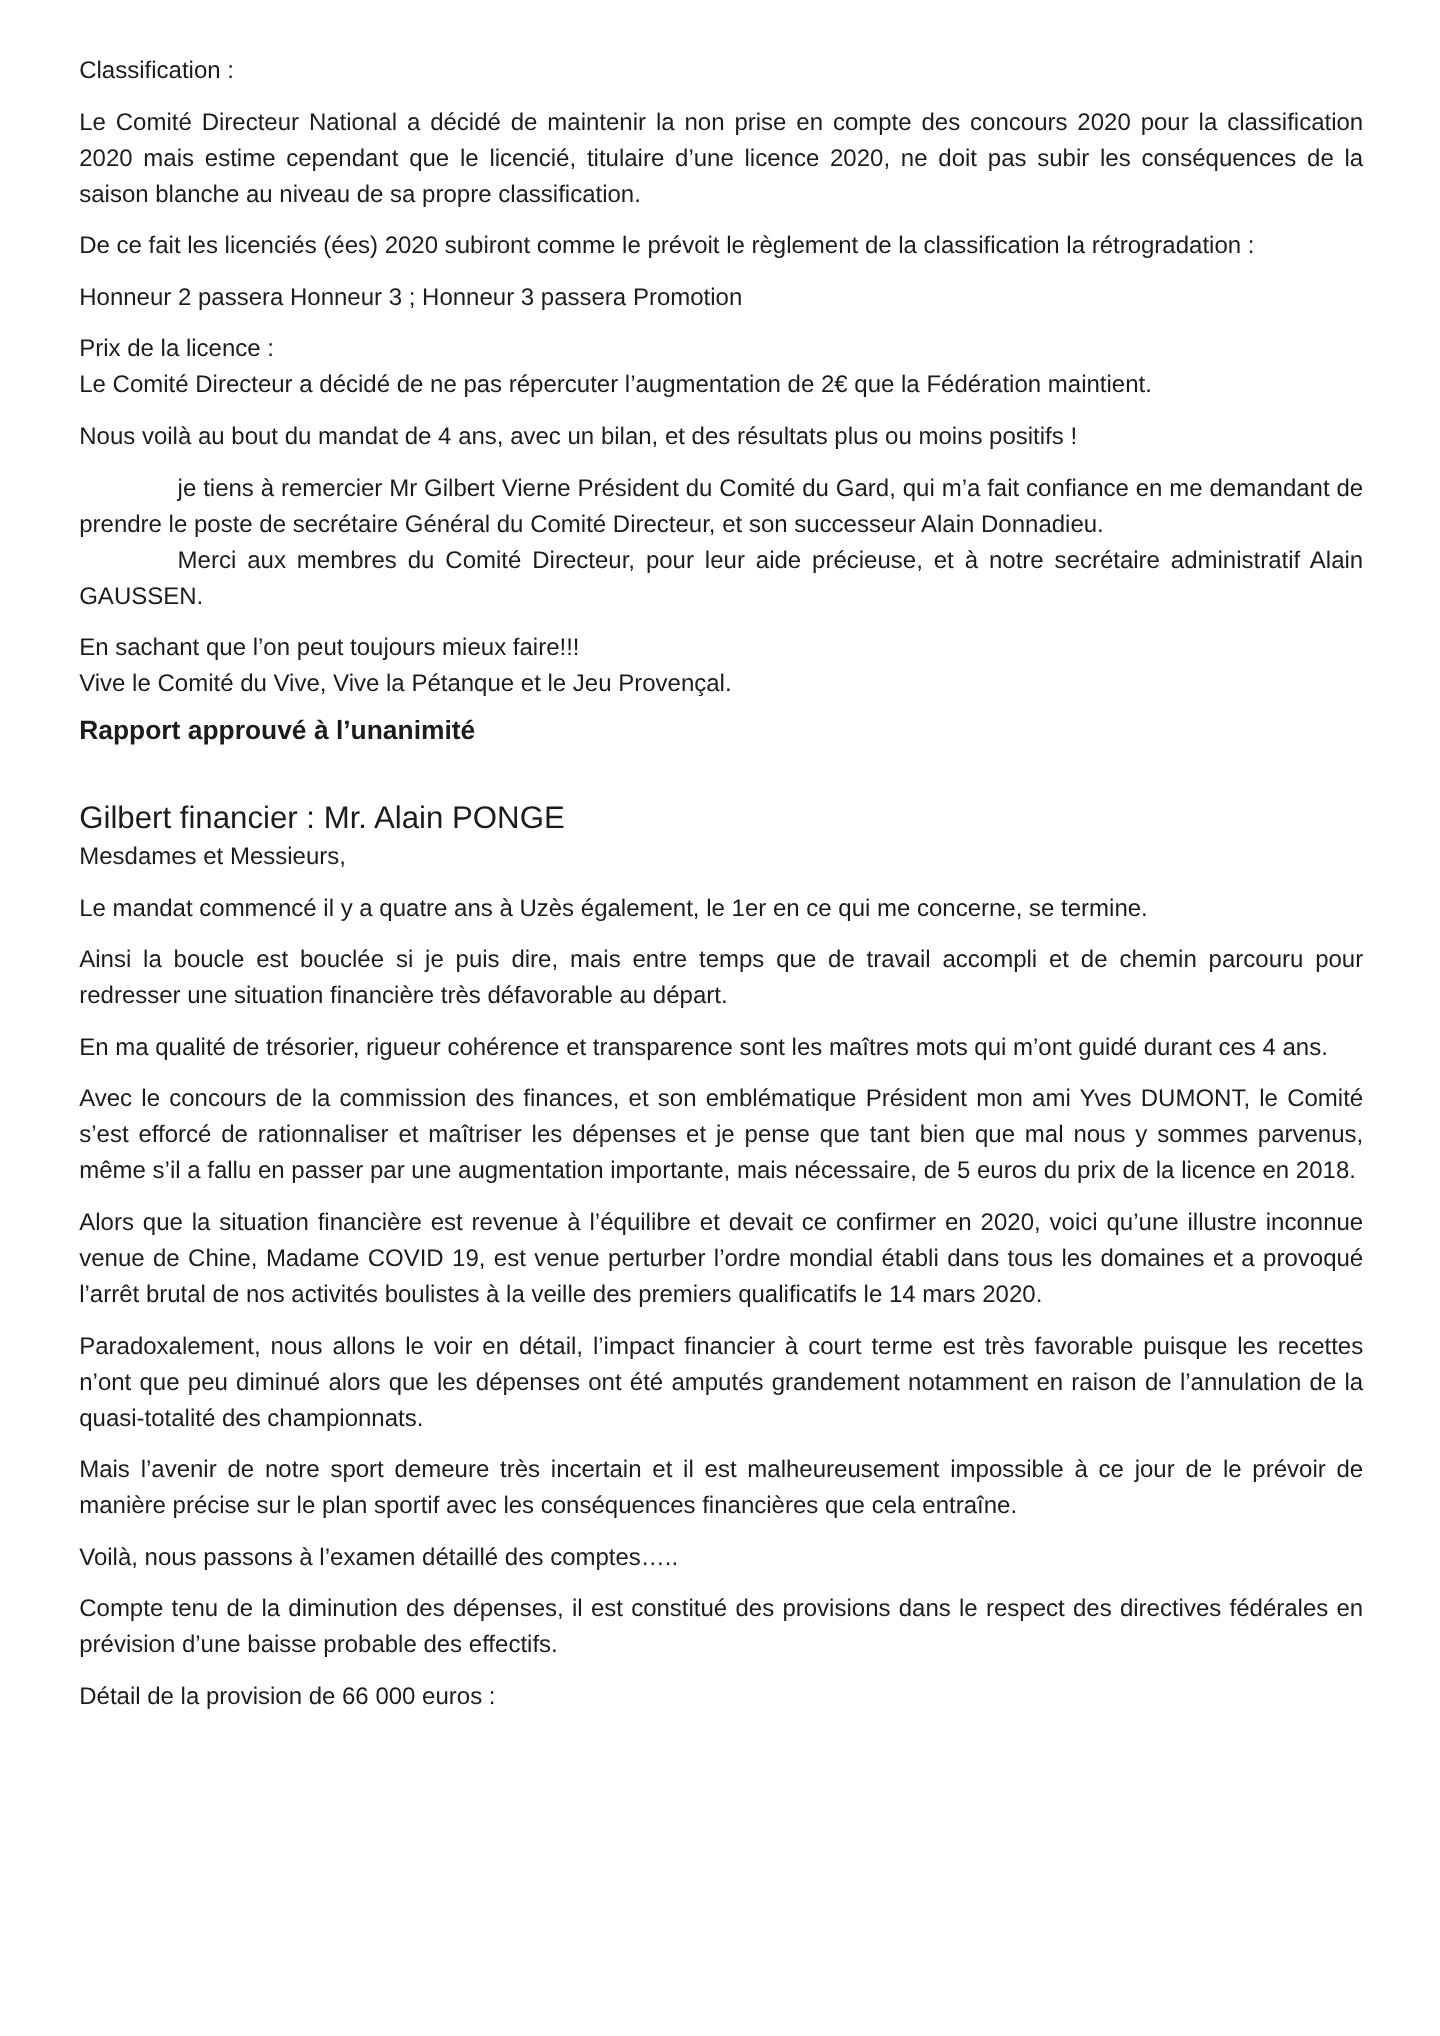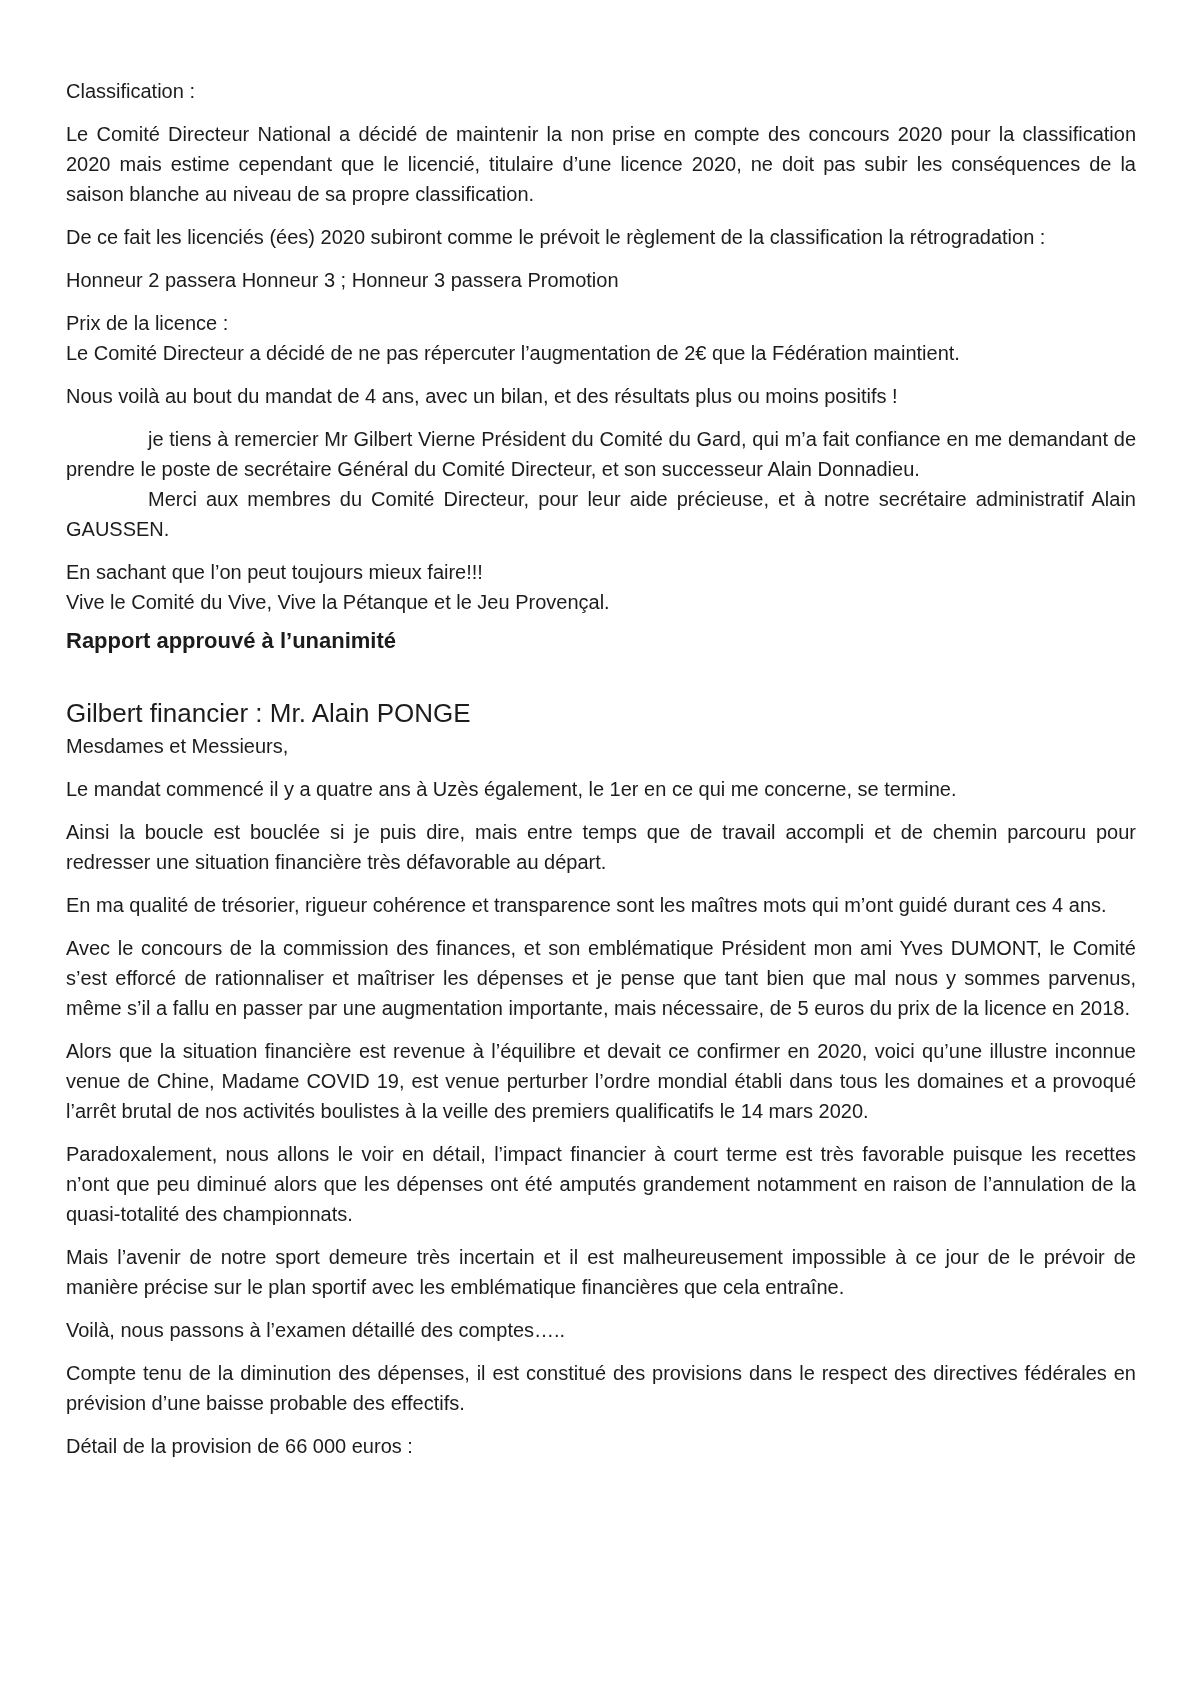--- a/index.html
+++ b/index.html
@@ -5,21 +5,21 @@
   html, body {
     margin: 0;
     padding: 0;
     background: var(--page-bg, #ffffff);
   }
   .page {
     position: relative;
     width: 1200px;
     height: 1697px;
     box-sizing: border-box;
-    padding: 76px 64px 40px 66px;
+    padding: 44px 64px 40px 66px;
     background: var(--page-bg, #ffffff);
     color: var(--text-color, #1c1c1c);
     font-family: "Liberation Sans", sans-serif;
     font-size: 20px;
     overflow: hidden;
   }
   .doc-body p {
     margin: 13px 0 0 0;
     line-height: 30px;
   }
@@ -57,18 +57,18 @@
       <p class="tight">Vive le Comité du Vive, Vive la Pétanque et le Jeu Provençal.</p>
       <p class="bold-heading">Rapport  approuvé à l’unanimité</p>
       <p class="section-heading">Gilbert financier : Mr. Alain PONGE</p>
       <p class="tight">Mesdames et Messieurs,</p>
       <p class="">Le mandat commencé il y a quatre ans à Uzès également, le 1er en ce qui me concerne, se termine.</p>
       <p class="justify">Ainsi la boucle est bouclée si je puis dire, mais entre temps que de travail accompli et de chemin parcouru pour redresser une situation financière très défavorable au départ.</p>
       <p class="justify">En ma qualité de trésorier, rigueur cohérence et transparence sont les maîtres mots qui m’ont guidé durant ces 4 ans.</p>
       <p class="justify">Avec le concours de la commission des finances, et son emblématique Président mon ami Yves DUMONT, le Comité s’est efforcé de rationnaliser et maîtriser les dépenses et je pense que tant bien que mal nous y sommes parvenus, même s’il a fallu en passer par une augmentation importante, mais nécessaire, de 5 euros du prix de la licence en 2018.</p>
       <p class="justify">Alors que la situation financière est revenue à l’équilibre et devait ce confirmer en 2020, voici qu’une illustre inconnue venue de Chine, Madame COVID 19, est venue perturber l’ordre mondial établi dans tous les domaines et a provoqué l’arrêt brutal de nos activités boulistes à la veille des premiers qualificatifs le 14 mars 2020.</p>
       <p class="justify">Paradoxalement, nous allons le voir en détail, l’impact financier à court terme est très favorable puisque les recettes n’ont que peu diminué alors que les dépenses ont été amputés grandement notamment en raison de l’annulation de la quasi-totalité des championnats.</p>
-      <p class="justify">Mais l’avenir de notre sport demeure très incertain et il est malheureusement impossible à ce jour de le prévoir de manière précise sur le plan sportif avec les emblématique financières que cela entraîne.</p>
+      <p class="justify">Mais l’avenir de notre sport demeure très incertain et il est malheureusement impossible à ce jour de le prévoir de manière précise sur le plan sportif avec les conséquences financières que cela entraîne.</p>
       <p class="">Voilà, nous passons à l’examen détaillé des comptes…..</p>
       <p class="justify">Compte tenu de la diminution des dépenses, il est constitué des provisions dans le respect des directives fédérales en prévision d’une baisse probable des effectifs.</p>
       <p class="">Détail de la provision de 66 000 euros :</p>
     </div>
 </div>
 
 </body></html>

